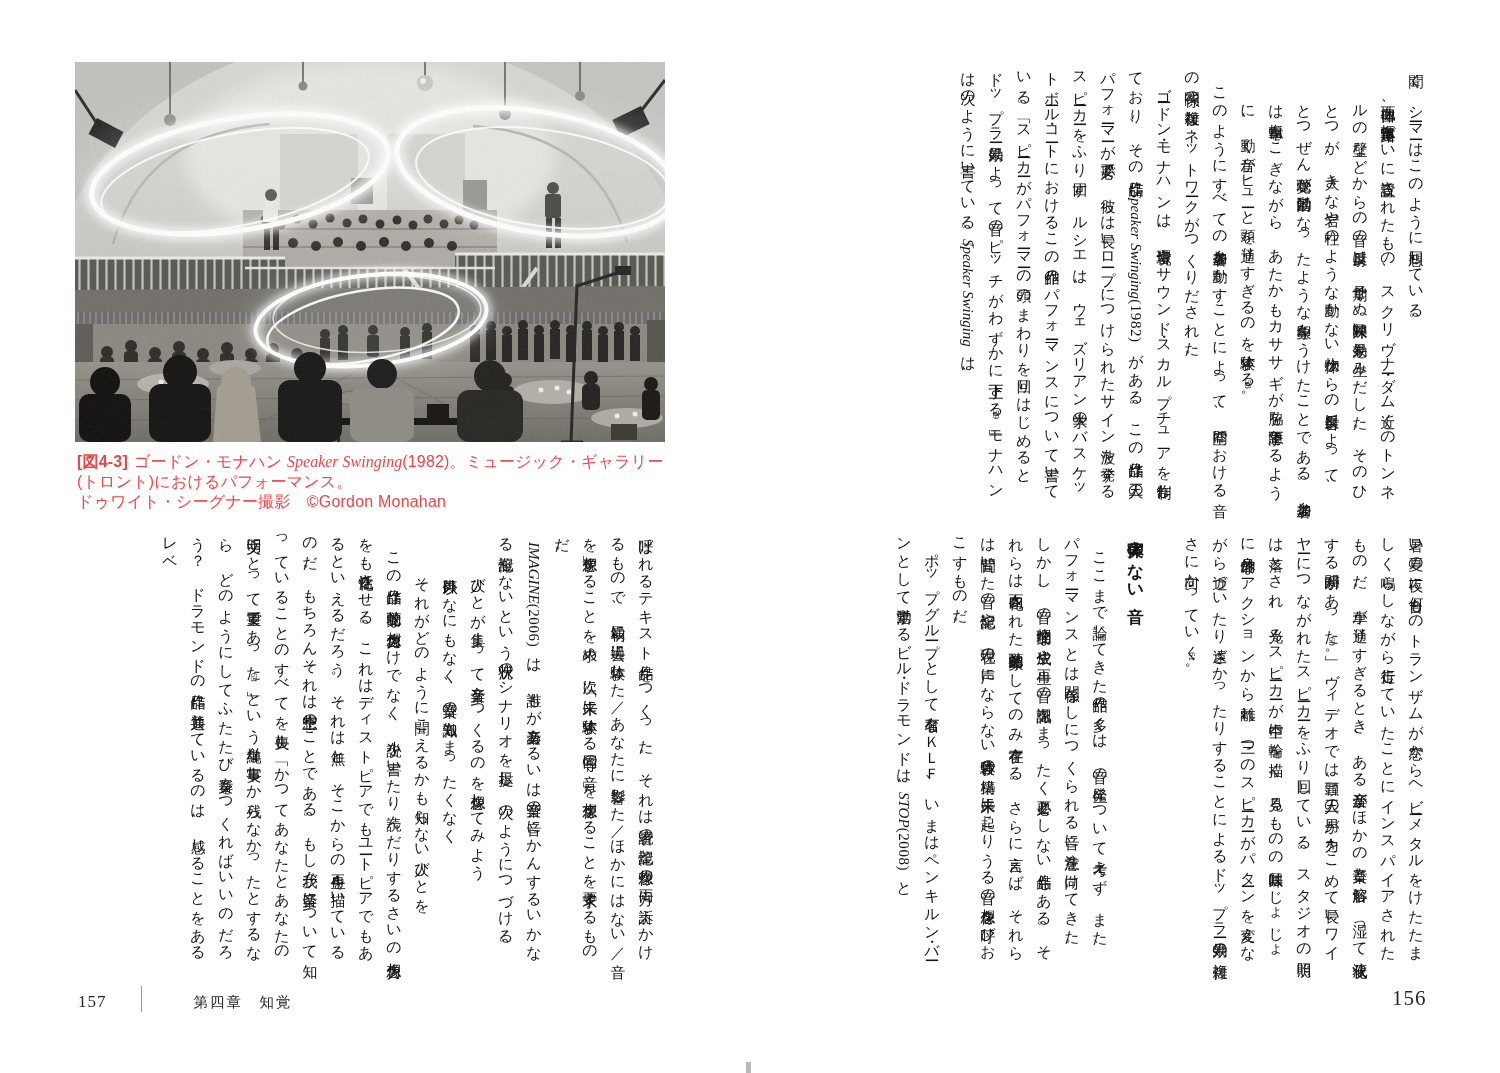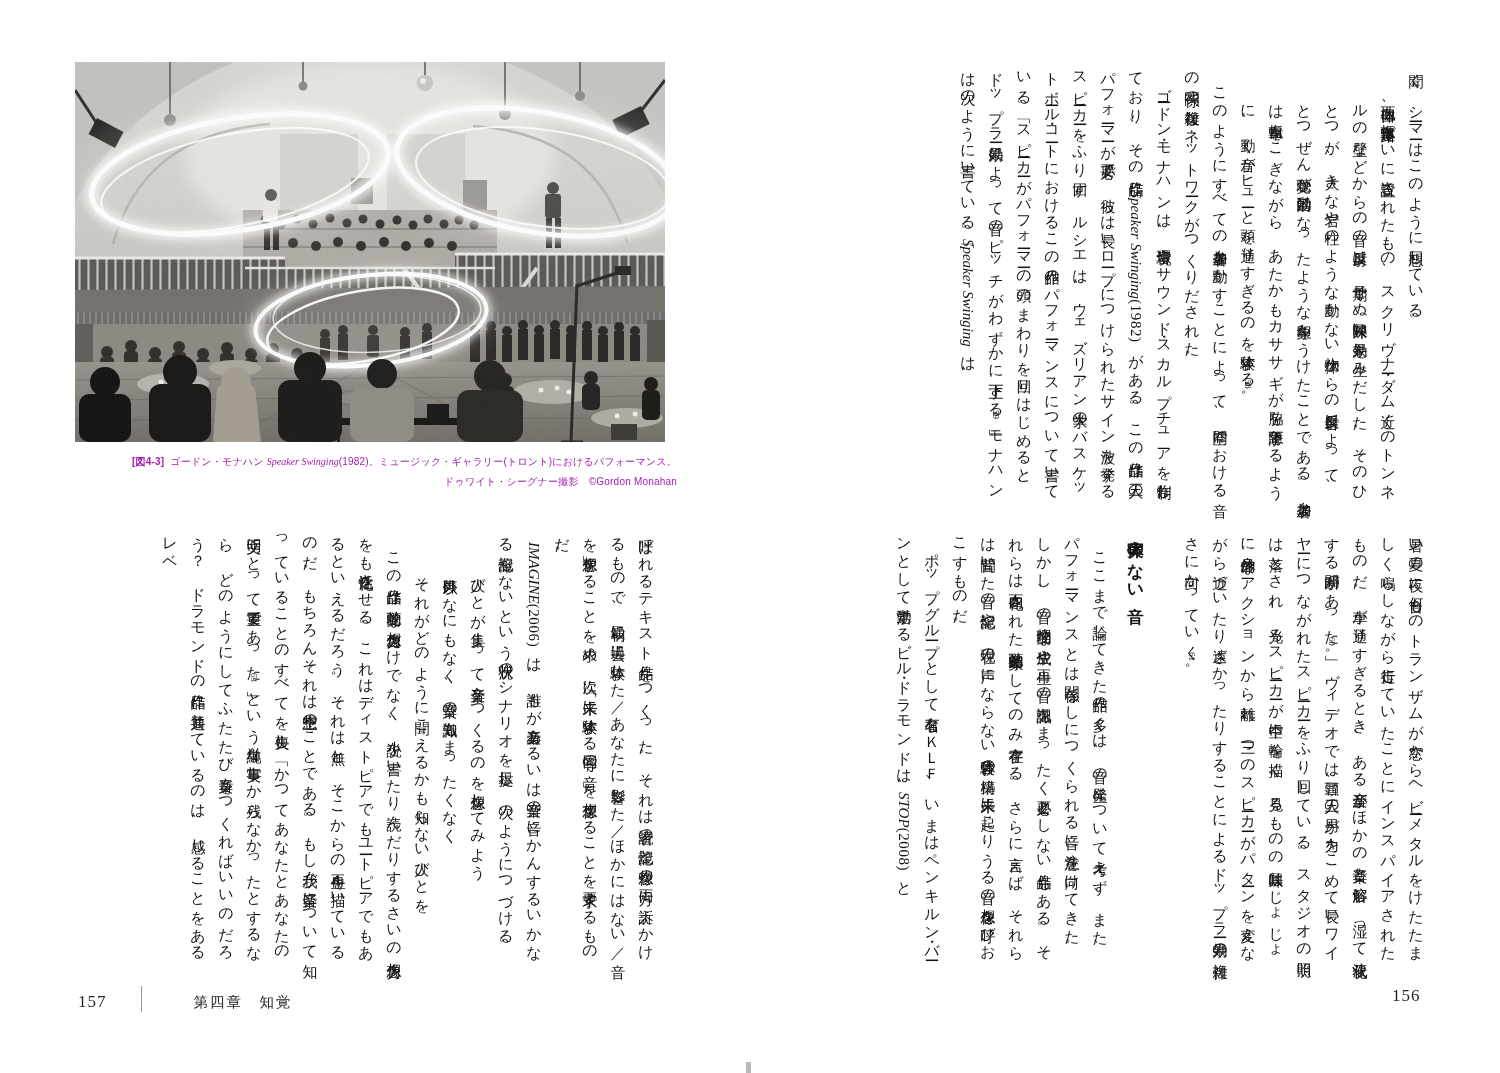--- a/index.html
+++ b/index.html
@@ -30,31 +30,31 @@
   #right-top   {left:842px;top:62px;width:588px;height:430px;}
   #right-bottom{left:842px;top:527px;width:588px;height:426px;}
   #left-bottom {left:72px; top:527px;width:588px;height:426px;}
   
   #photo{position:absolute;left:75px;top:62px;width:590px;height:380px;}
   #photo svg{display:block;}
   
   #caption{
     position:absolute;left:77px;top:452px;width:600px;
     font-family:"Liberation Sans","DejaVu Sans",sans-serif;
-    font-size:10px;line-height:20px;color:#a21caf;letter-spacing:0.2px;text-align:right;
+    font-size:16px;line-height:20px;color:#ef4444;letter-spacing:0.2px;
   }
   #caption .tag{font-weight:bold;margin-right:6px;}
   #caption .lat{font-family:"Liberation Serif",serif;}
   
   .footer{position:absolute;display:flex;align-items:flex-end;color:#2a2520;}
   #footer-left{left:78px;top:986px;}
   #footer-left .pagenum{font-size:17px;letter-spacing:1px;}
   #footer-left .divider{width:1px;height:26px;background:#9a9793;margin:0 24px 0 34px;}
   #footer-left .chapter{font-size:14.5px;letter-spacing:2px;margin-left:28px;}
-  #footer-right{left:1392px;top:986px;font-size:17px;letter-spacing:1px;}
+  #footer-right{left:1392px;top:986px;font-size:21px;letter-spacing:1px;}
   
   #fold-tick{position:absolute;left:746px;top:1062px;width:5px;height:11px;background:#b9b9b9;}
 </style>
 </head>
 <body>
 
 <div id="spread">
 
   <figure id="photo" style="margin:0">
     <svg width="590" height="380" viewBox="0 0 590 380">

